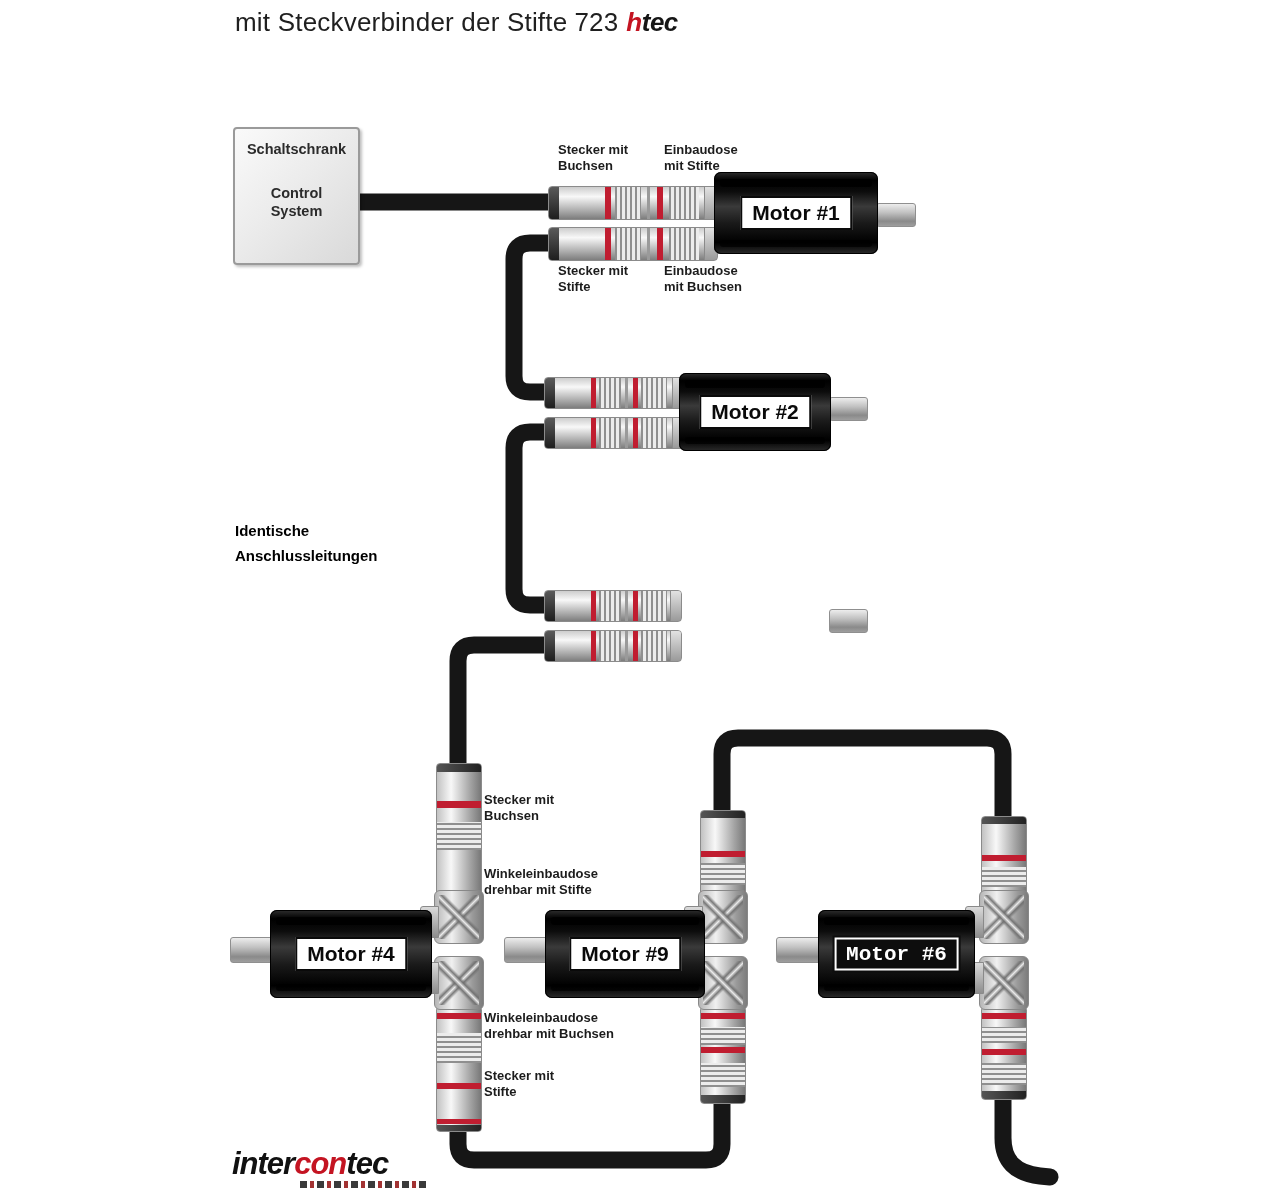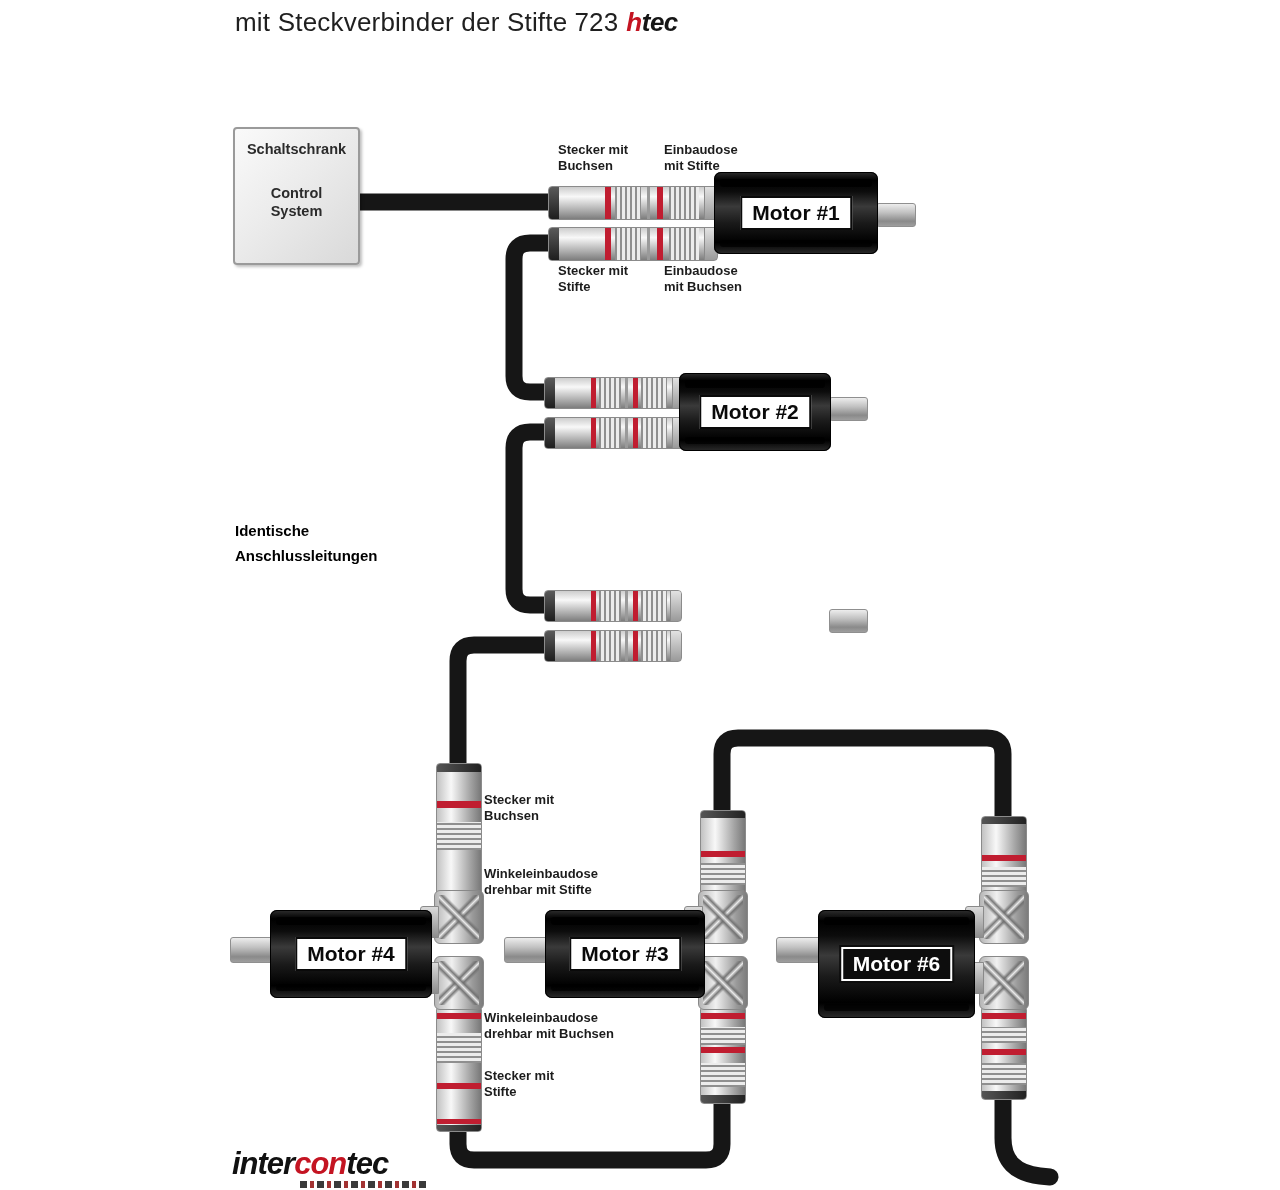--- a/index.html
+++ b/index.html
@@ -208,23 +208,23 @@
   <div class="motor" style="left:714px;top:172px;width:164px;height:82px;">
     <div class="plate">Motor #1</div>
   </div>
   <div class="motor" style="left:679px;top:373px;width:152px;height:78px;">
     <div class="plate">Motor #2</div>
   </div>
   <div class="motor" style="left:270px;top:910px;width:162px;height:88px;">
     <div class="plate">Motor #4</div>
   </div>
   <div class="motor" style="left:545px;top:910px;width:160px;height:88px;">
-    <div class="plate">Motor #3</div>
-  </div>
-  <div class="motor" style="left:818px;top:910px;width:157px;height:108px;">
+    <div class="plate">Motor #9</div>
+  </div>
+  <div class="motor" style="left:818px;top:910px;width:157px;height:88px;font-family:Liberation Mono, monospace;">
     <div class="plate dark">Motor #6</div>
   </div>
 
   <div class="lbl" style="left:558px;top:142px;">
     <div>Stecker mit</div>
       <div>Buchsen</div>
   </div>
   <div class="lbl" style="left:664px;top:142px;">
     <div>Einbaudose</div>
       <div>mit Stifte</div>

